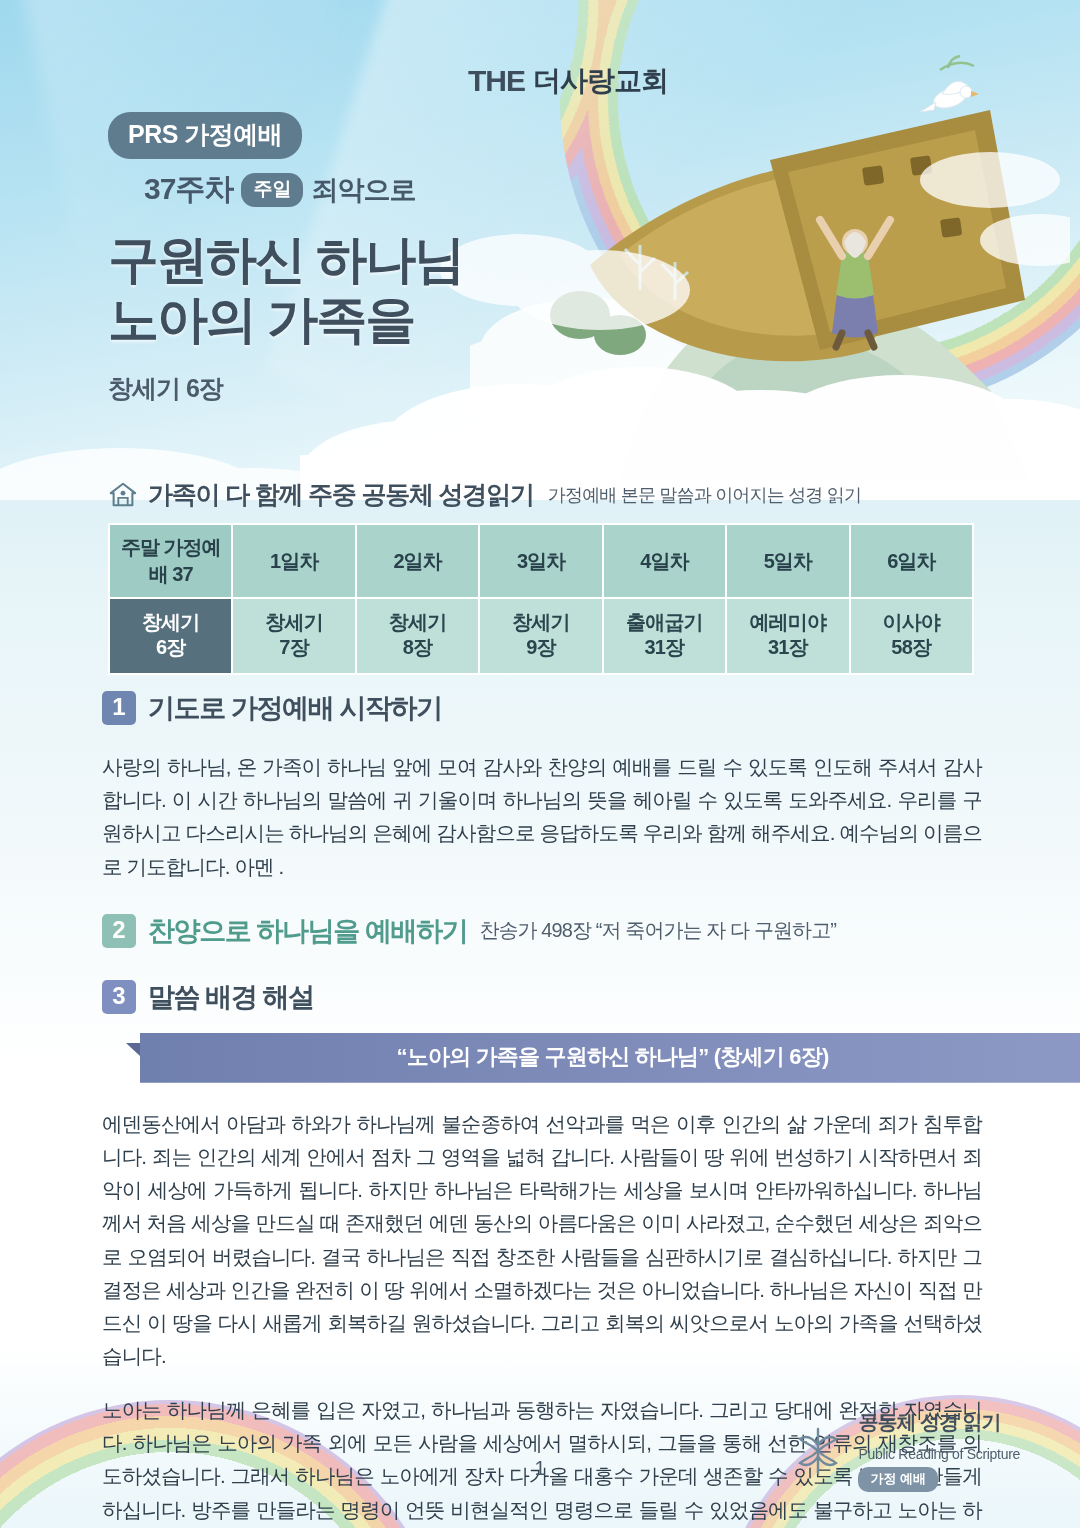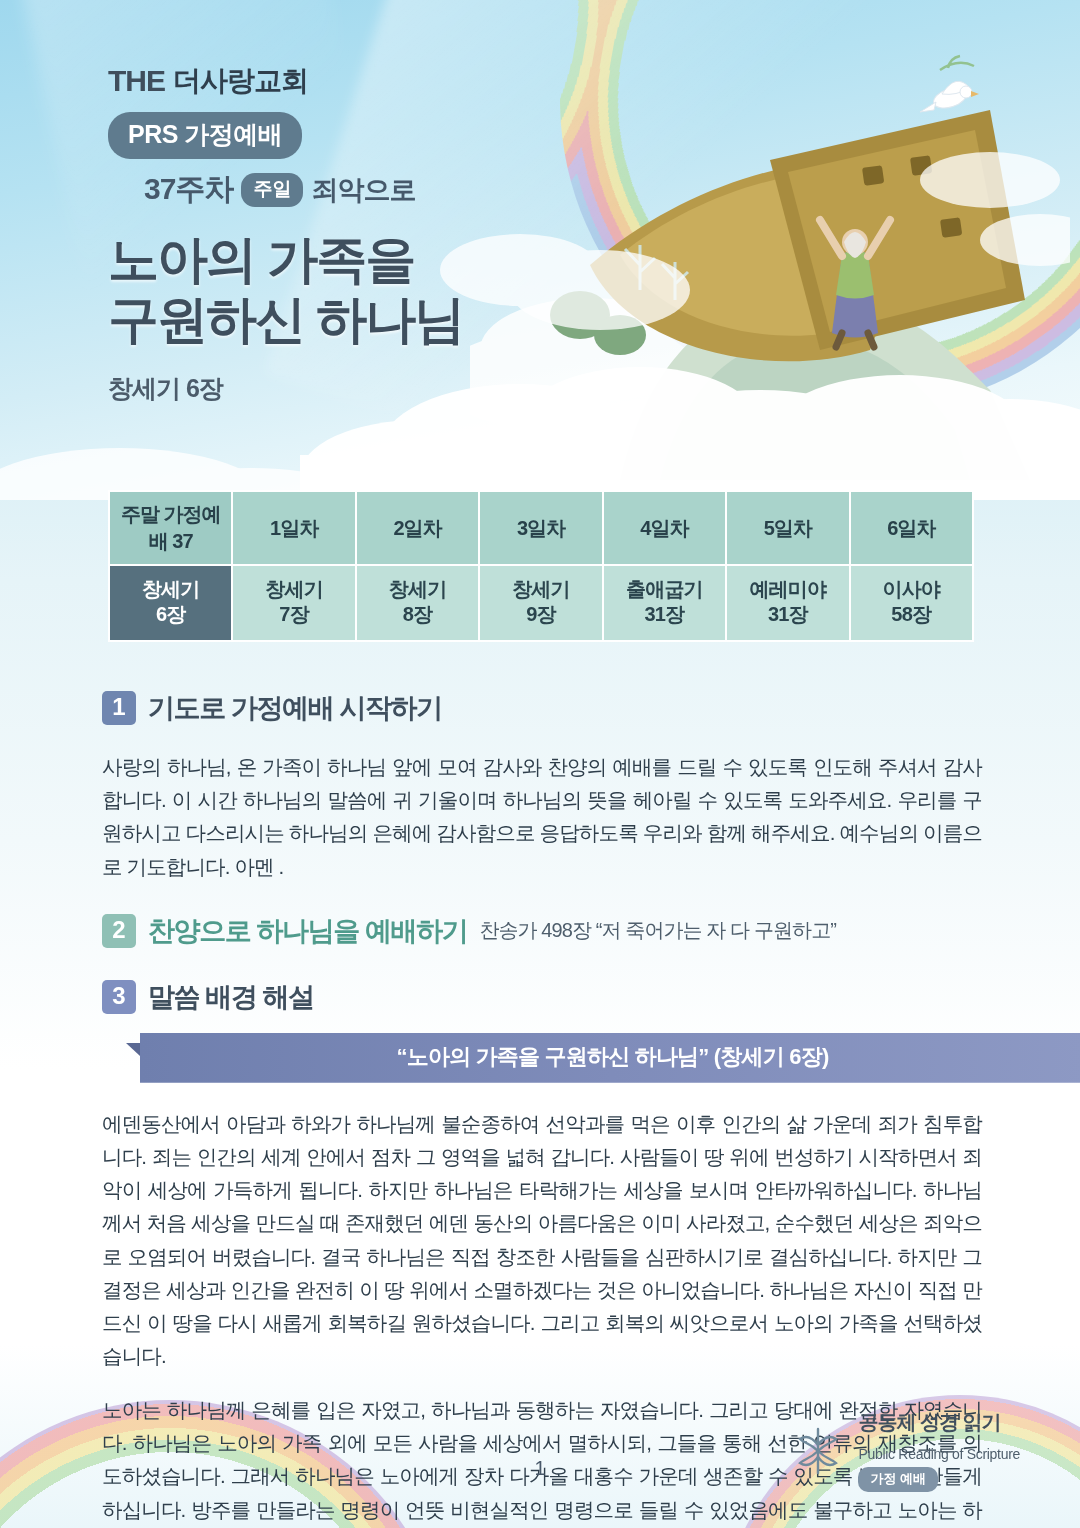--- a/index.html
+++ b/index.html
@@ -77,21 +77,21 @@
     opacity:.7;
   }
   .cloudbank {
     position:absolute; filter:blur(0.4px);
   }
 
   .ark-wrap { position:absolute; left:470px; top:50px; width:610px; height:430px; }
 
   
   .header { position:absolute; left:108px; top:62px; width:560px; z-index:6; }
-  .logo-row { display:flex; align-items:center; gap:8px; }
+  .logo-row { display:flex; align-items:center; gap:8px;justify-content:flex-end; }
   .logo-mark { font-size:30px; font-weight:bold; color:#3f4e5c; letter-spacing:-1px; position:relative; }
   .logo-text { font-size:28px; font-weight:bold; color:#2f3f4d; letter-spacing:-1px; }
 
   .prs-badge {
     margin-top:12px; display:inline-block;
     background:#5f7b8e; color:#fff; font-size:25px; font-weight:bold;
     padding:6px 20px 8px; border-radius:22px; letter-spacing:-0.5px;
   }
   .week-row { margin-top:10px; display:flex; align-items:center; gap:8px;margin-left:36px; }
   .week-num { font-size:30px; font-weight:bold; color:#46596b; letter-spacing:-1px; }
@@ -278,27 +278,36 @@
     <span class="logo-mark">THE</span>
     <span class="logo-text">더사랑교회</span>
   </div>
   <div class="prs-badge">PRS 가정예배</div>
   <div class="week-row">
     <span class="week-num">37주차</span>
     <span class="week-chip">주일</span>
     <span class="week-label">죄악으로</span>
   </div>
   <div class="title">
+    <div>구원하신 하나님</div>
     <div>노아의 가족을</div>
-    <div>구원하신 하나님</div>
   </div>
   <div class="subtitle">창세기 6장</div>
 </div>
 
 <div class="section-reading">
+  <div class="reading-head">
+    <svg class="house-icon" viewBox="0 0 32 32">
+      <path d="M16 4 L29 14 L26 14 L26 27 L6 27 L6 14 L3 14 Z" fill="none" stroke="#5e7f8e" stroke-width="2.2" stroke-linejoin="round"></path>
+      <path d="M11 27 L11 19 L21 19 L21 27" fill="none" stroke="#5e7f8e" stroke-width="2"></path>
+      <circle cx="16" cy="14" r="2.6" fill="#5e7f8e"></circle>
+    </svg>
+    <span class="reading-title">가족이 다 함께 주중 공동체 성경읽기</span>
+    <span class="reading-sub">가정예배 본문 말씀과 이어지는 성경 읽기</span>
+  </div>
 
   <table class="plan">
     <tbody>
         <tr>
       <td class="plan-h first">주말 가정예배 37</td>
       <td class="plan-h">1일차</td>
       <td class="plan-h">2일차</td>
       <td class="plan-h">3일차</td>
       <td class="plan-h">4일차</td>
       <td class="plan-h">5일차</td>

